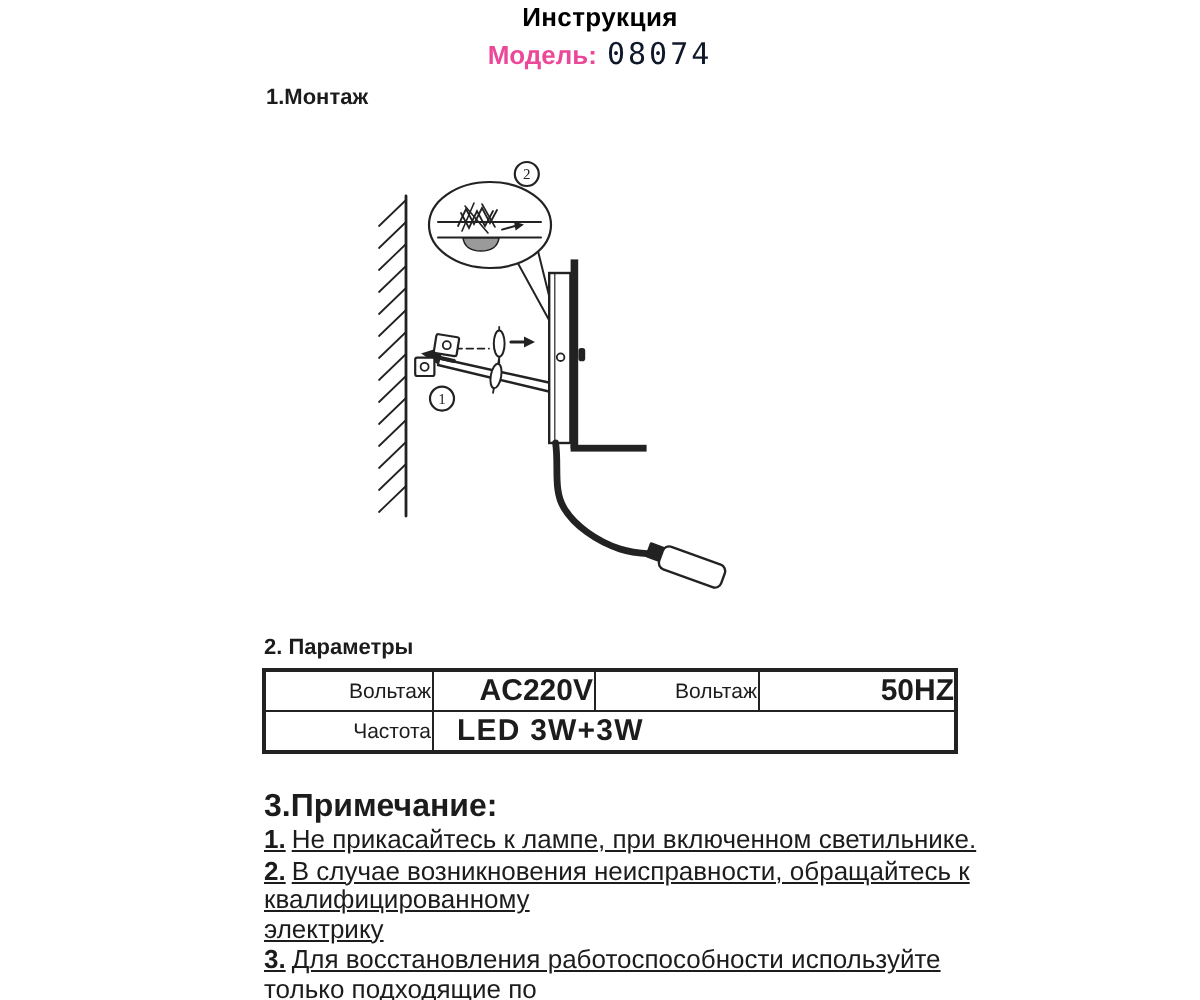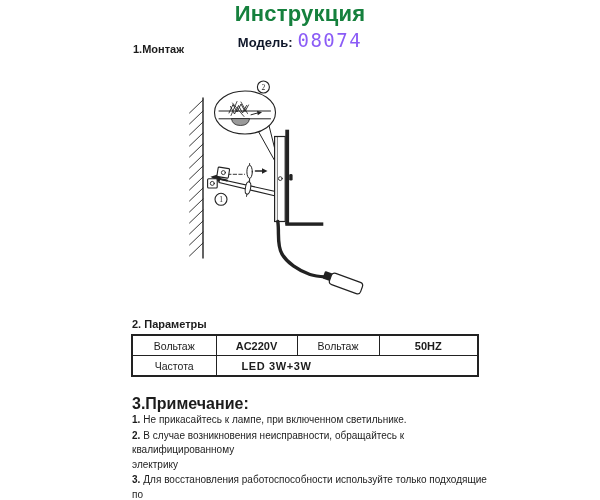--- a/index.html
+++ b/index.html
@@ -2,46 +2,46 @@
 <html><head>
 <meta charset="utf-8">
 <style>
   html,body{margin:0;padding:0;background:#fff;}
   .page{
     position:relative;width:600px;height:500px;overflow:hidden;
     background:#ffffff;color:#222;
     font-family:"Liberation Sans","DejaVu Sans",sans-serif;
   }
   .title-block{position:absolute;top:1px;left:0;width:600px;text-align:center;}
-  .doc-title{margin:0;font-size:22px;font-weight:700;letter-spacing:.2px;color:#15803d;}
+  .doc-title{margin:0;font-size:13px;font-weight:700;letter-spacing:.2px;color:#000000;}
   .model-line{margin-top:2px;height:20px;}
-  .model-label{font-size:13px;font-weight:700;color:#0f172a;}
+  .model-label{font-size:13px;font-weight:700;color:#ec4899;}
   .model-number{
-    font-family:"DejaVu Sans Mono",monospace;font-size:19px;font-weight:400;
-    letter-spacing:1.5px;color:#8b5cf6;margin-left:5px;
+    font-family:"DejaVu Sans Mono",monospace;font-size:15px;font-weight:400;
+    letter-spacing:1.5px;color:#0f172a;margin-left:5px;
   }
   .heading{position:absolute;font-weight:700;color:#1c1c1c;white-space:nowrap;}
   .heading-montage{left:133px;top:43px;font-size:11px;}
   .heading-params{left:132px;top:318px;font-size:11px;}
   .heading-notes{left:132px;top:395px;font-size:16px;}
   .fig{position:absolute;left:170px;top:58px;width:230px;height:262px;}
   .fig text{
     font-family:"Liberation Serif","DejaVu Serif",serif;font-size:7.5px;fill:#222;
     text-anchor:middle;dominant-baseline:middle;
   }
   .params-table{
     position:absolute;left:131px;top:334px;width:346px;
     border-collapse:collapse;table-layout:fixed;
     border:2px solid #222;font-size:10.5px;color:#1c1c1c;
   }
-  .params-table td{border:1px solid #222;height:19px;text-align:center;padding:0;overflow:hidden;}
-  .params-table td.val{font-weight:700;font-size:11px;}
-  .params-table td.power{text-align:left;padding-left:25px;letter-spacing:.6px;}
+  .params-table td{border:1px solid #222;height:19px;text-align:right;padding:0;overflow:hidden;}
+  .params-table td.val{font-weight:700;font-size:15px;}
+  .params-table td.power{text-align:left;padding-left:12px;letter-spacing:.6px;}
   .notes{position:absolute;left:132px;top:413px;width:358px;color:#1c1c1c;}
-  .note{font-size:10px;line-height:14.5px;margin-bottom:1px;}
+  .note{font-size:13px;line-height:14.5px;margin-bottom:1px;text-decoration:underline;}
   .note-num{font-weight:700;margin-right:3px;}
   .note-text{white-space:pre-line;}
 </style>
 </head>
 <body>
 
 <div class="page">
 
   <div class="title-block">
     <h1 class="doc-title">Инструкция</h1>

